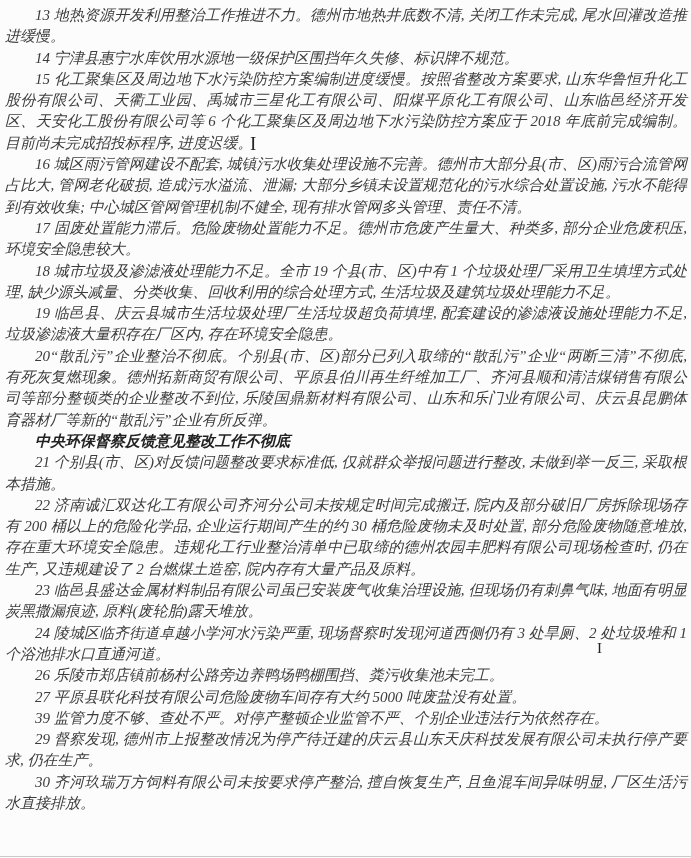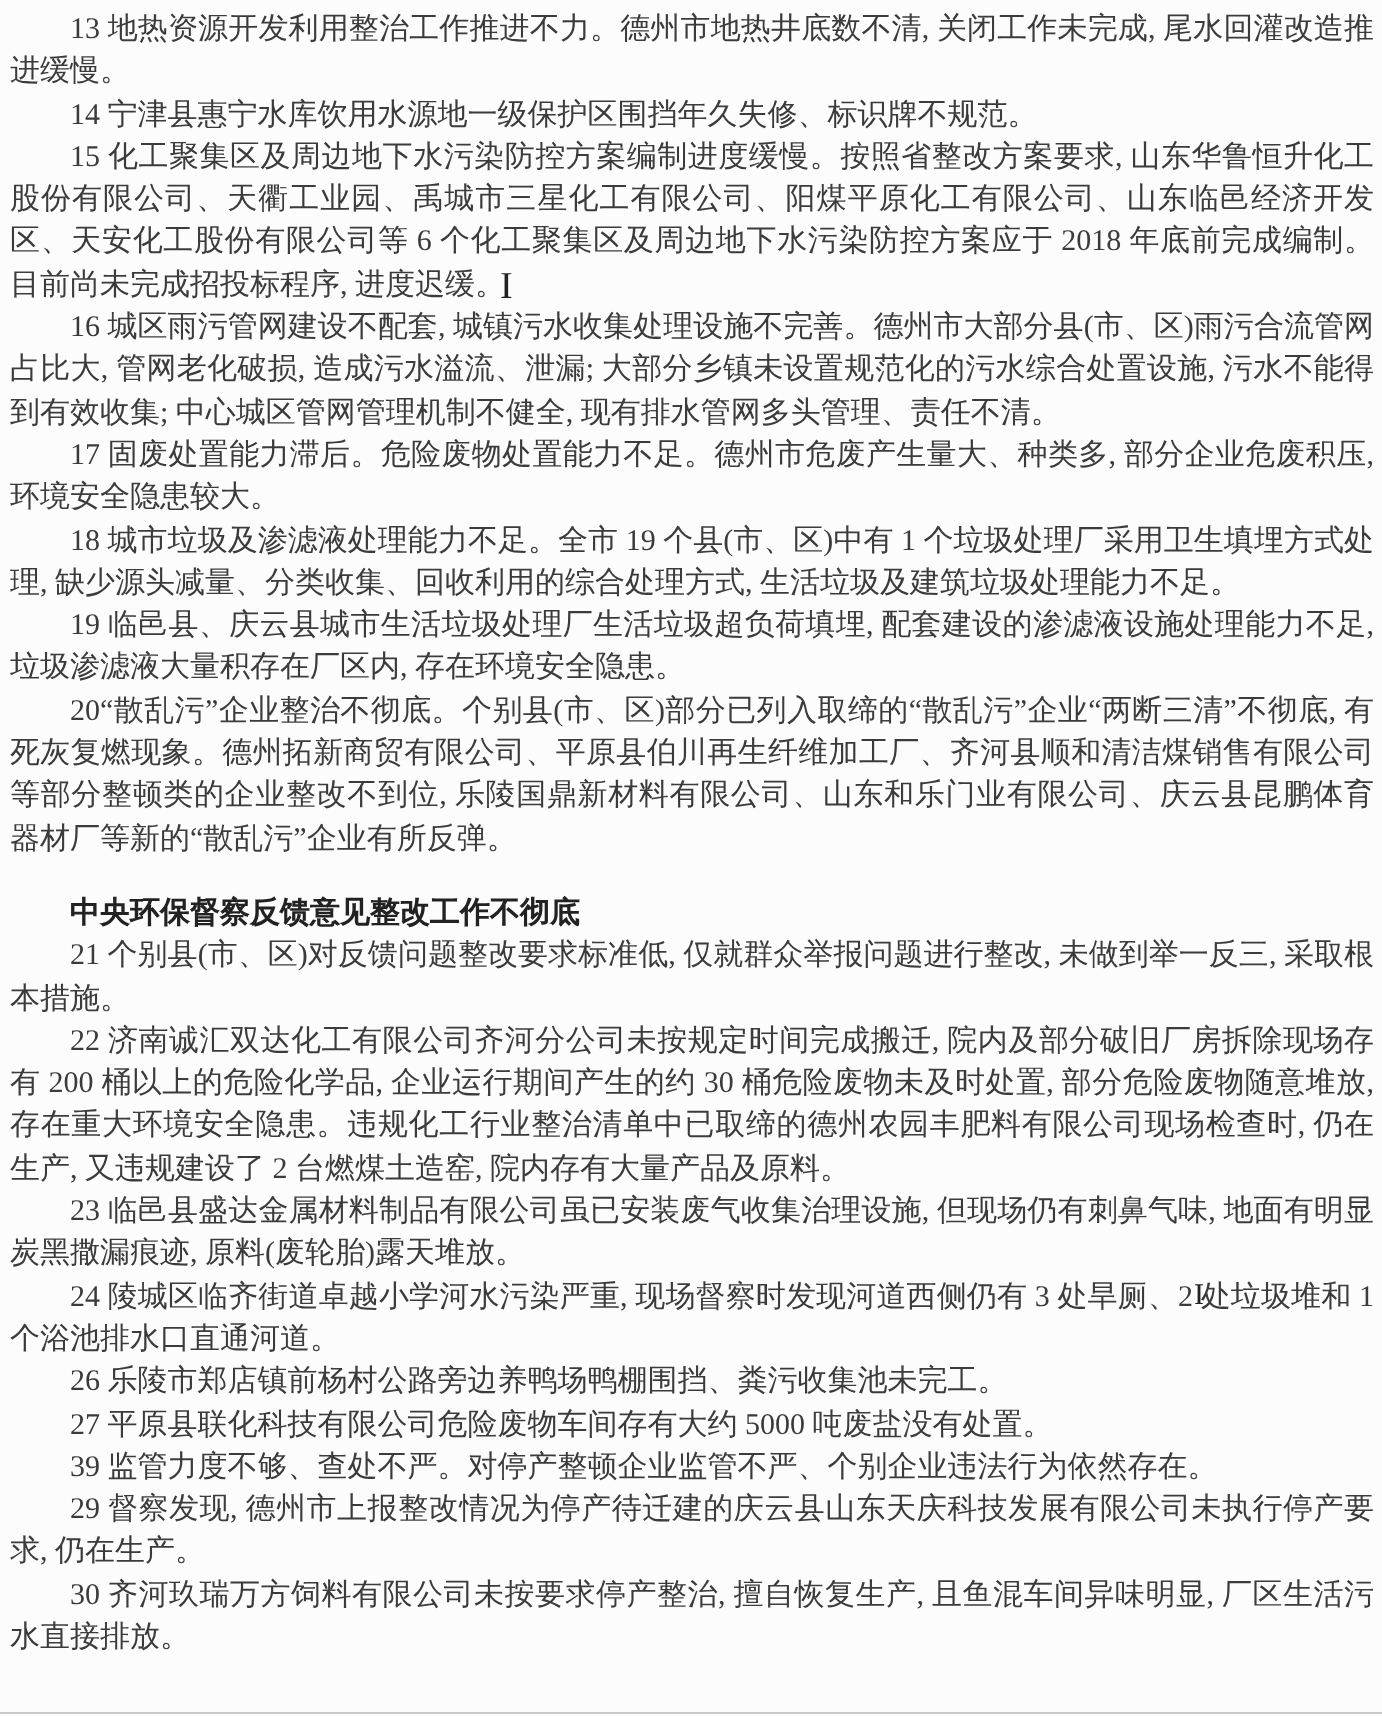--- a/index.html
+++ b/index.html
@@ -21,25 +21,25 @@
     font-size: 15px;
     line-height: 21.3px;
     color: #3b3b3b;
   }
   .para {
     margin: 0;
     text-align: justify;
     text-justify: inter-ideograph;
     text-indent: 2em;
     word-break: break-all;
+    font-style: italic;
   }
   .para.bold {
     font-weight: bold;
     color: #222222;
-    margin-top: 16px;
   }
   .text-cursor {
     position: absolute;
     font-family: "Liberation Serif", "DejaVu Serif", serif;
     color: #222222;
     pointer-events: none;
     line-height: 1;
   }
   .cursor-1 { left: 250px; top: 134px; font-size: 19px; }
   .cursor-2 { left: 597px; top: 641px; font-size: 15px; }

